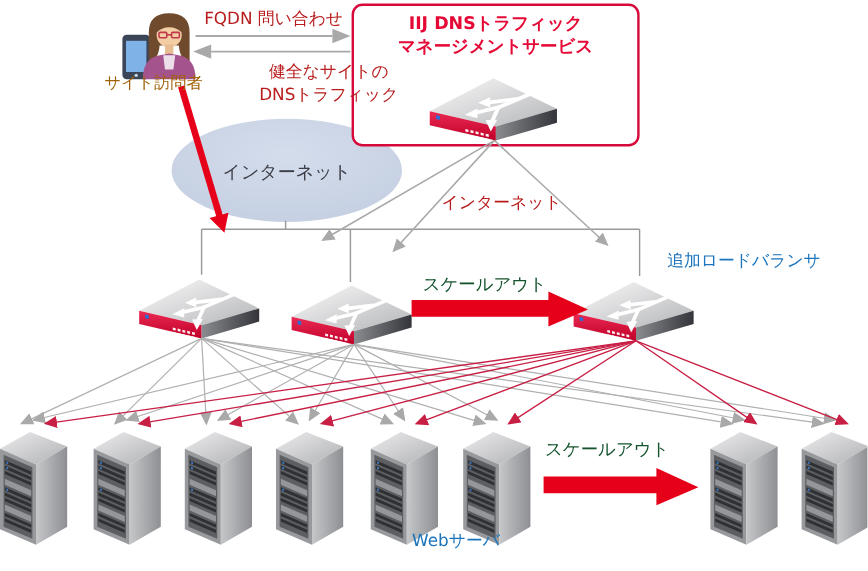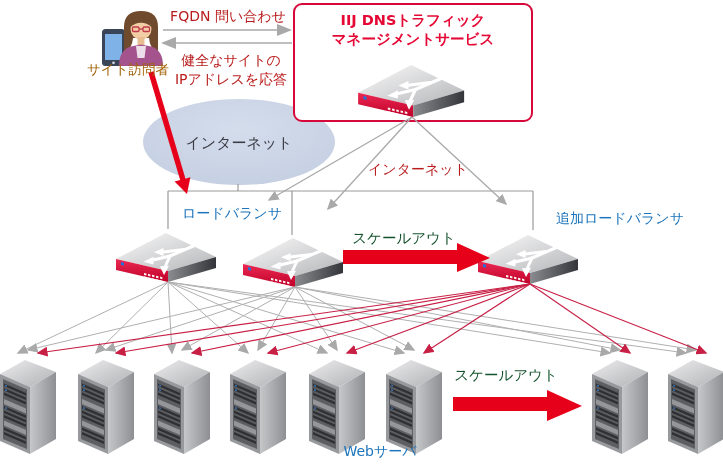--- a/index.html
+++ b/index.html
@@ -211,35 +211,34 @@
     <rect x="137.5" y="37" width="7" height="8" fill="#e9bd92"></rect>
     <path d="M119,66 Q119,50 131,46.5 L141,44.5 L151,46.5 Q163,50 163,66 Z" fill="#a5538c"></path>
     <polygon points="136,46 146,46 144.5,58 137.5,58" fill="#ecdfea"></polygon>
   </g>
 </svg>
 
 <div class="lbl t-black" style="left:85px;top:60px;width:86px;font-size:13.5px;">サイト訪問者</div>
 
 <div class="lbl t-dark" style="left:148px;top:7px;width:160px;">FQDN 問い合わせ</div>
 
-<div class="lbl t-dark" style="left:150px;top:51px;width:162px;">
+<div class="lbl t-dark" style="left:150px;top:51px;width:162px;padding-left:43px;">
   <span>健全なサイトの</span>
-  <span>IPアドレスを応答</span>
+  <span>DNSトラフィック</span>
 </div>
 
 <div class="lbl t-red" style="left:294px;top:11px;width:238px;">
   <span>IIJ DNSトラフィック</span>
   <span>マネージメントサービス</span>
 </div>
 
 <div class="lbl t-net" style="left:179px;top:134px;width:120px;">インターネット</div>
 
 <div class="lbl t-dark" style="left:366px;top:160px;width:104px;">インターネット</div>
 
-<div class="lbl t-blue" style="left:180px;top:204px;width:104px;">ロードバランサ</div>
 
 <div class="lbl t-blue" style="left:550px;top:209px;width:140px;">追加ロードバランサ</div>
 
 <div class="lbl t-scale" style="left:352px;top:229px;width:104px;">スケールアウト</div>
 
 <div class="lbl t-scale" style="left:454px;top:366px;width:104px;">スケールアウト</div>
 
 <div class="lbl t-blue" style="left:320px;top:442px;width:120px;">Webサーバ</div>
 
 </div>

